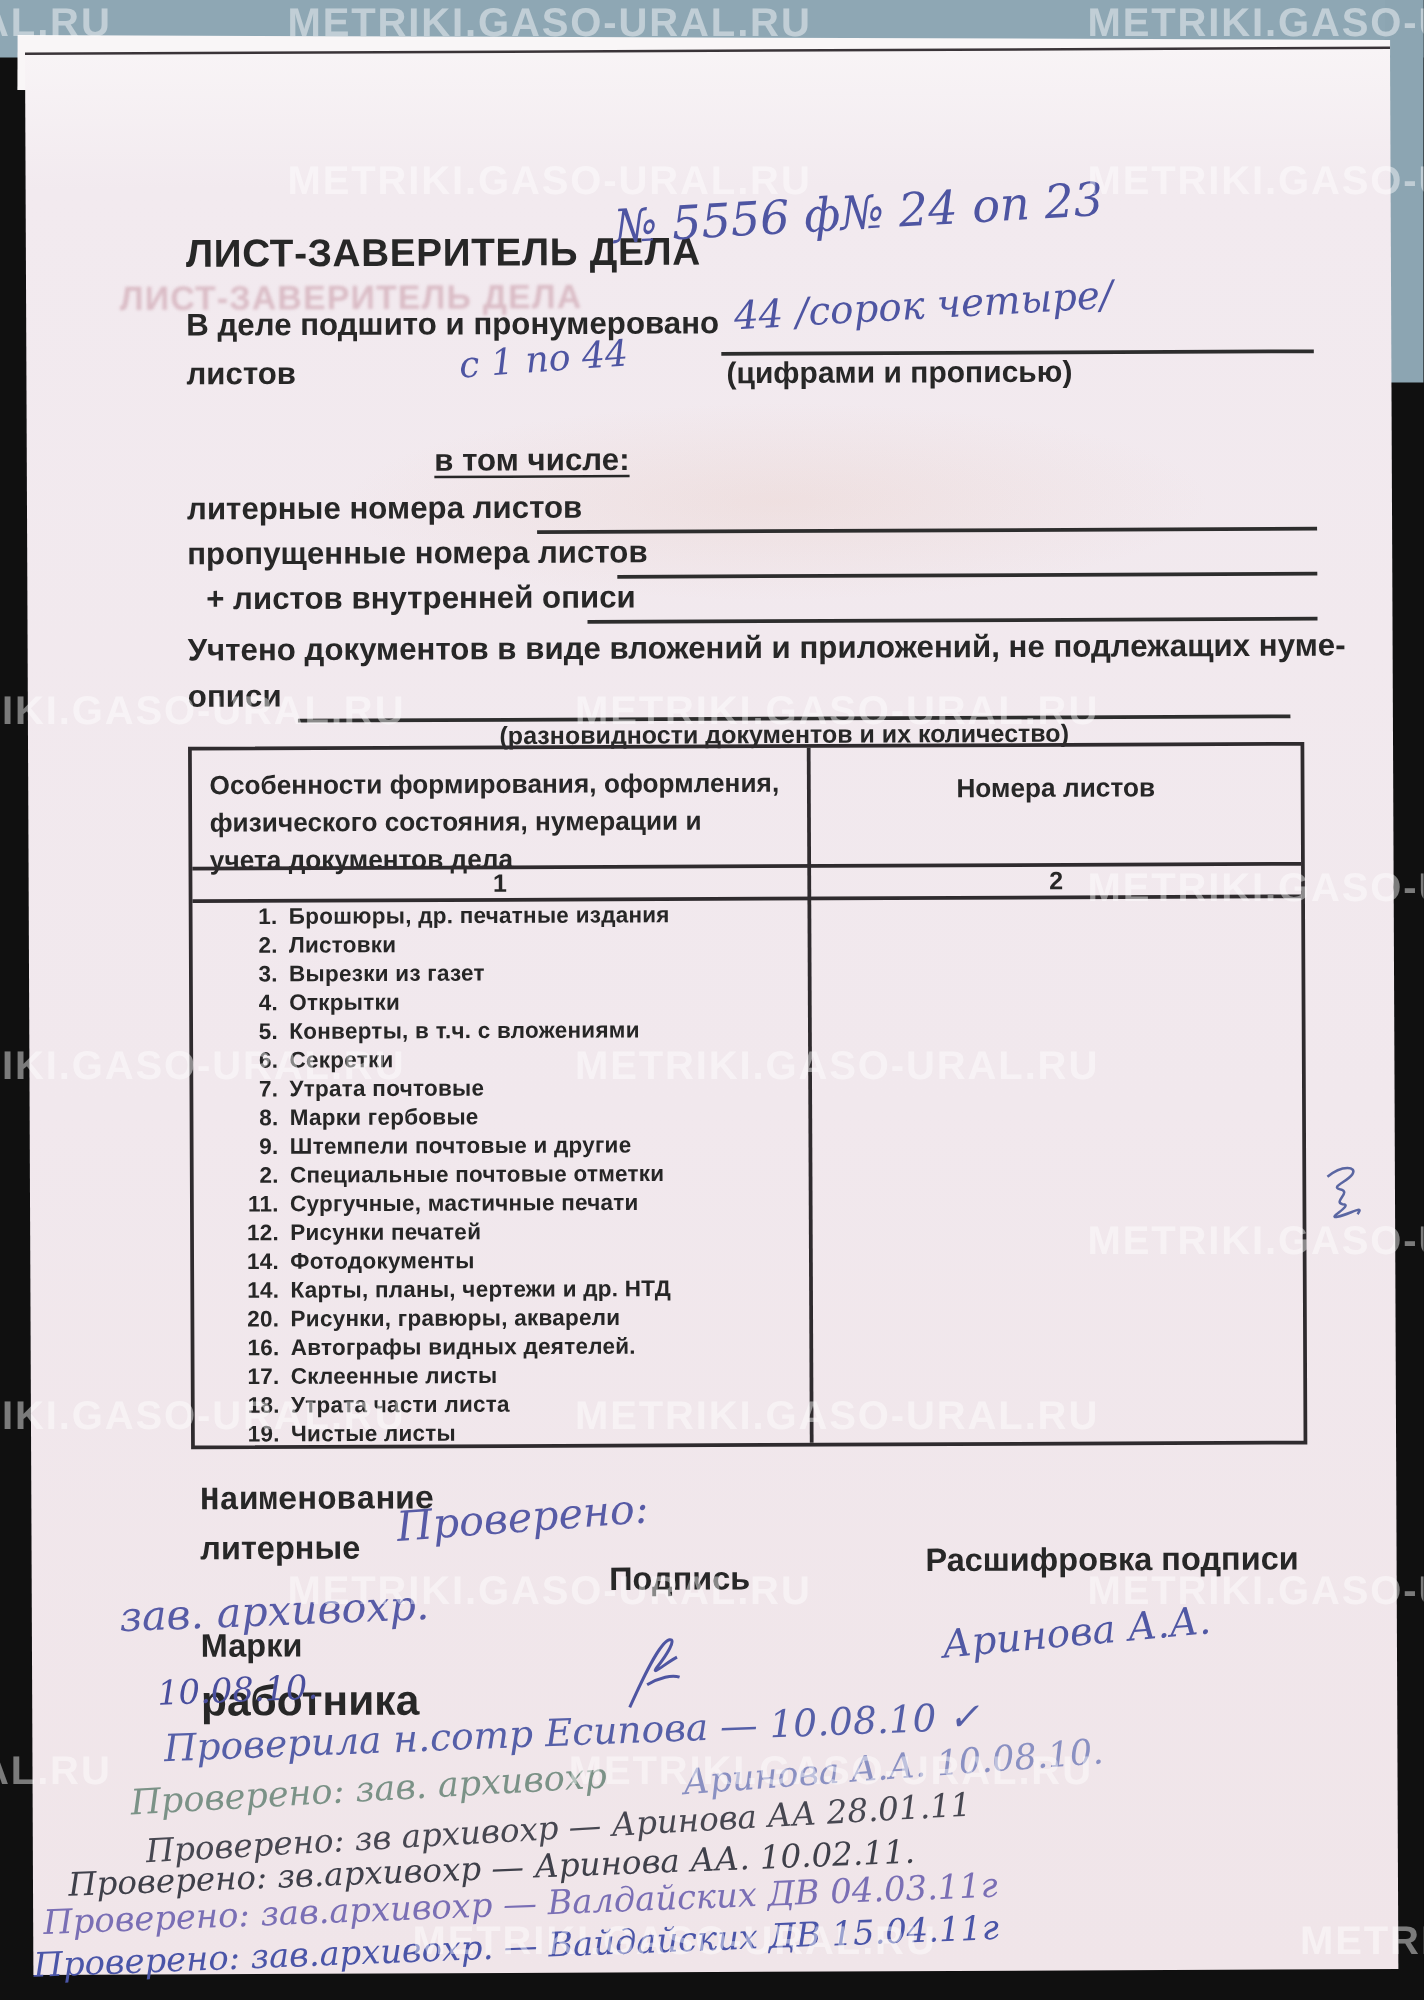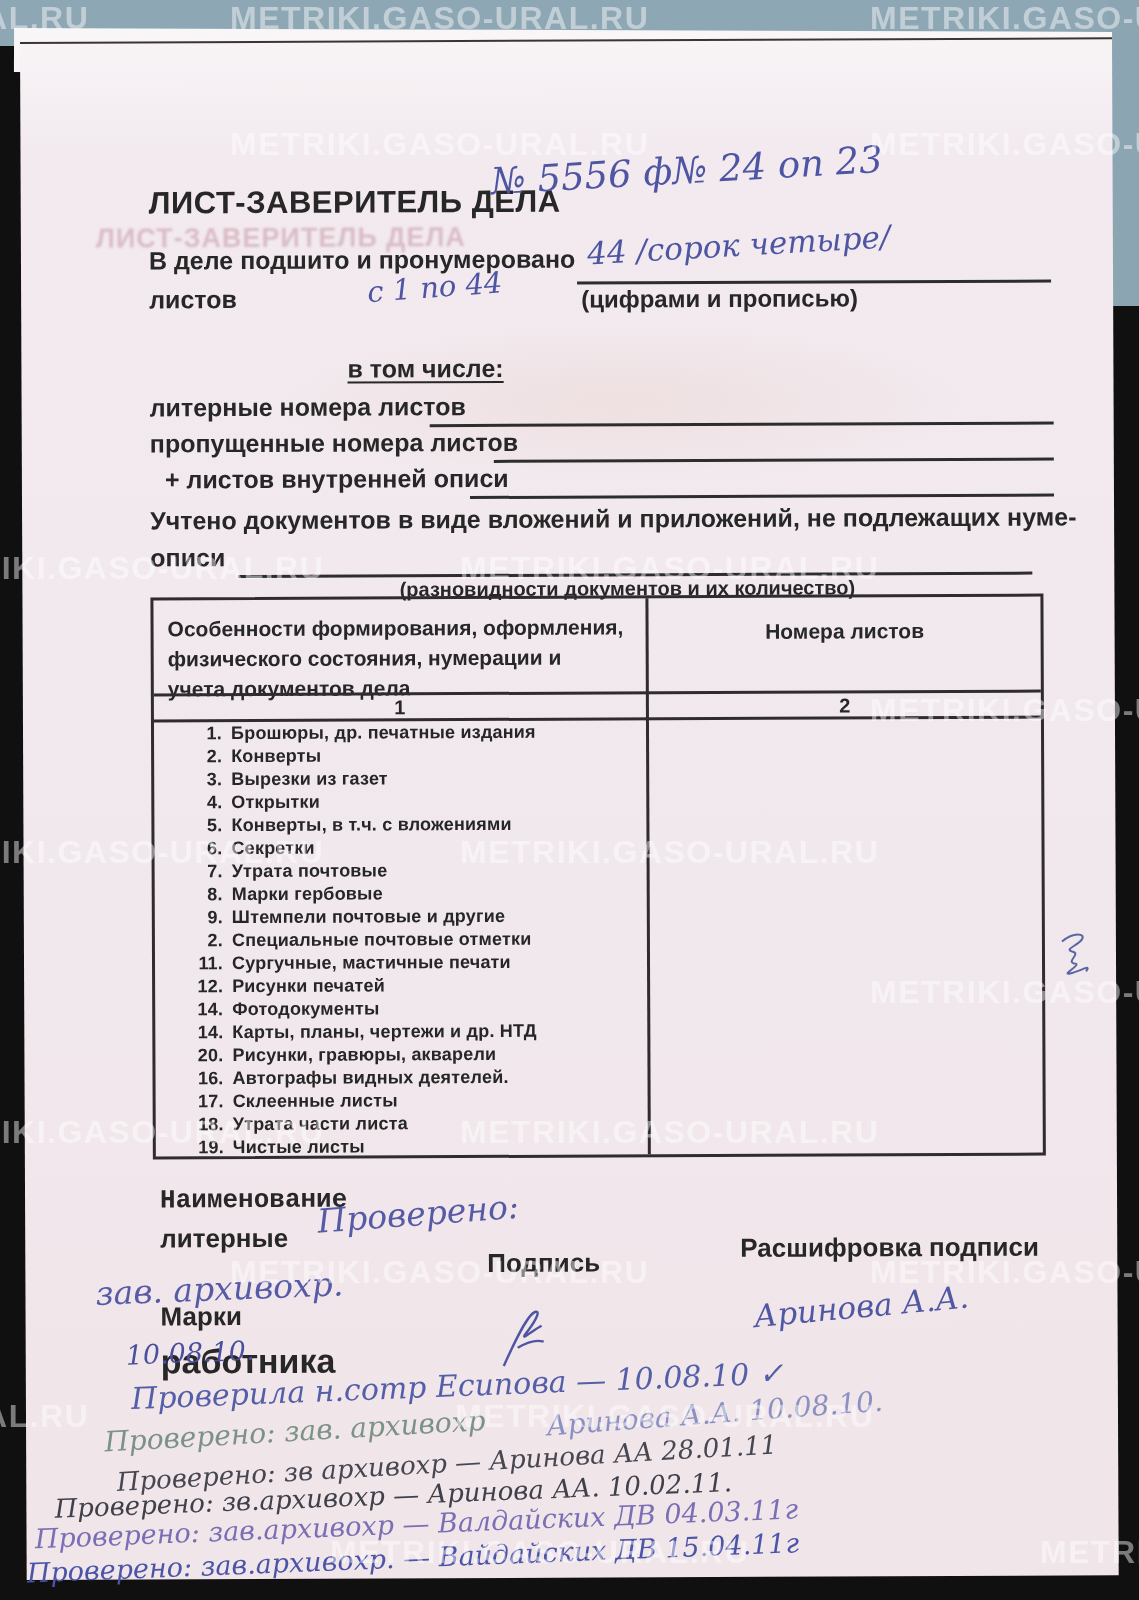--- a/index.html
+++ b/index.html
@@ -85,21 +85,21 @@
       <div class="numrow-cell" style="left:0;width:492px;">1</div>
       <div class="numrow-cell" style="left:495px;width:392px;">2</div>
       <div class="sepline" style="top:119px;"></div>
       <div class="rowlist" id="table-rows">
           <div class="trow">
             <span class="n">1.</span>
             <span>Брошюры, др. печатные издания</span>
           </div>
           <div class="trow">
             <span class="n">2.</span>
-            <span>Конверты</span>
+            <span>Листовки</span>
           </div>
           <div class="trow">
             <span class="n">3.</span>
             <span>Вырезки из газет</span>
           </div>
           <div class="trow">
             <span class="n">4.</span>
             <span>Открытки</span>
           </div>
           <div class="trow">

